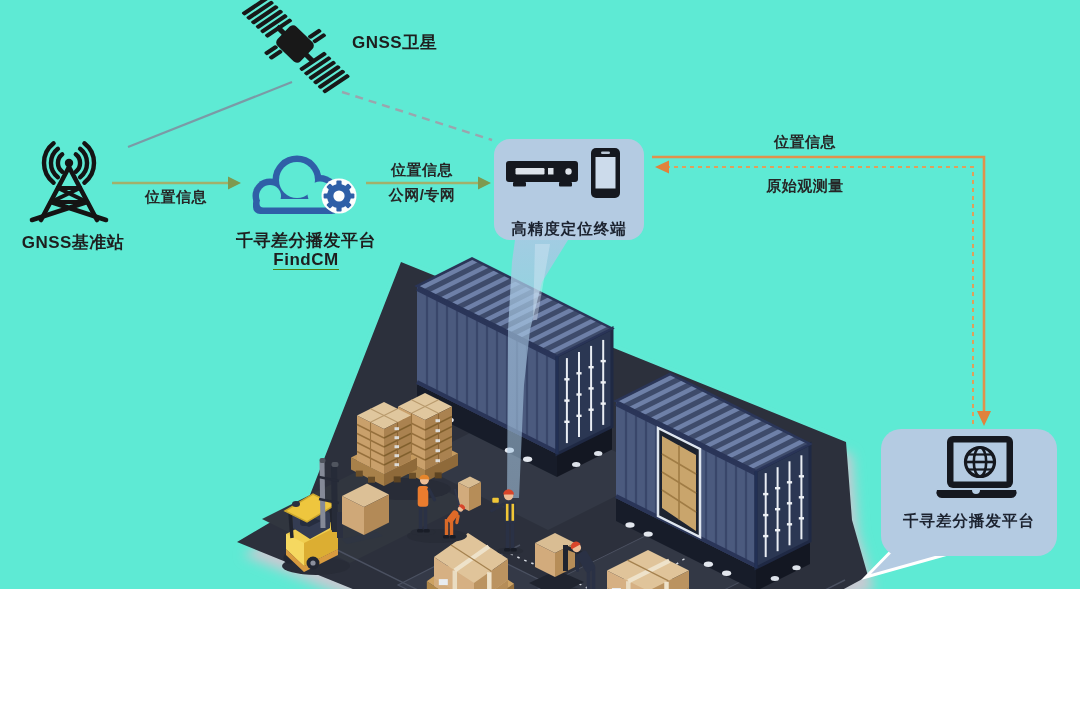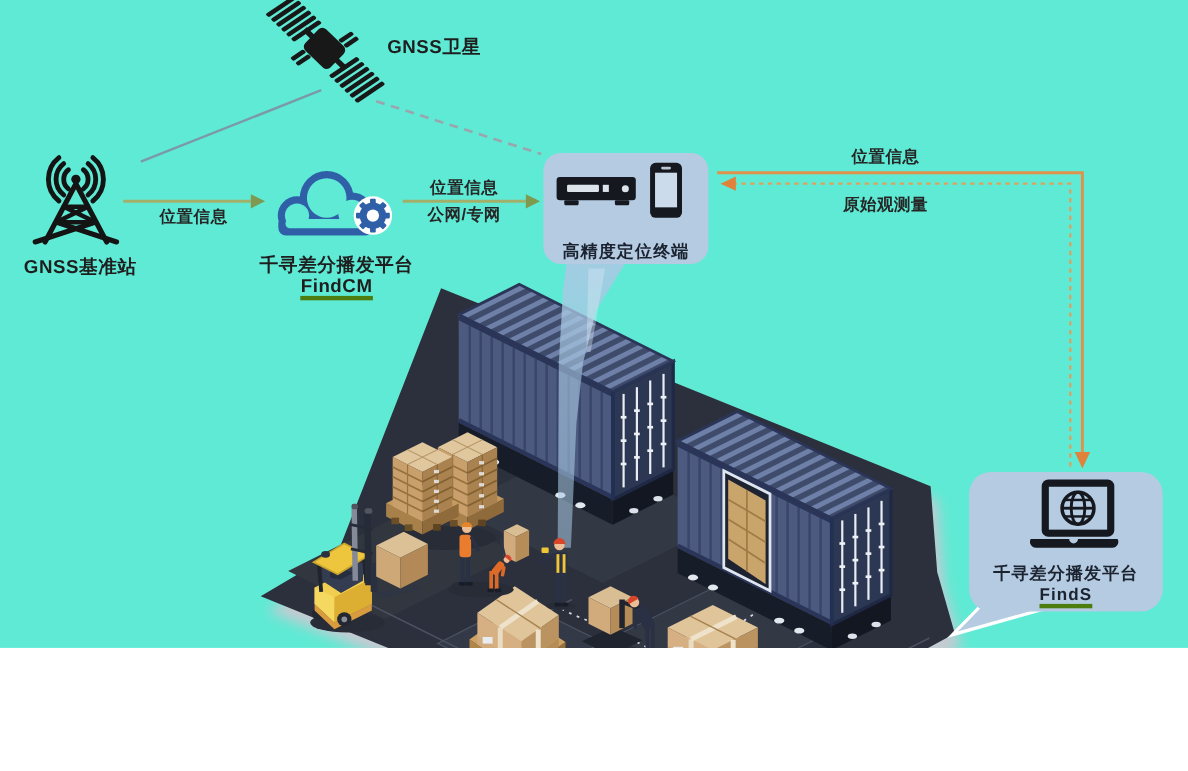--- a/index.html
+++ b/index.html
@@ -3,21 +3,21 @@
 <meta charset="utf-8">
 <style>
   html,body { margin:0; padding:0; background:#ffffff; }
   #stage { position:relative; width:1080px; height:589px; overflow:hidden; background:#5eead4;
            font-family:"Liberation Sans","DejaVu Sans",sans-serif; }
   #stage > svg { position:absolute; left:0; top:0; }
   .lbl { position:absolute; font-size:15px; font-weight:700; color:#262626; text-align:center;
          letter-spacing:0.5px; white-space:nowrap; }
   .lbl.big { font-size:17px; color:#1e1e1e; }
   .lbl.navy { font-size:15.5px; color:#1c2330; letter-spacing:1px; }
-  .us { border-bottom:4px solid #4d7c0f; }
+  .us { border-bottom:1px solid #4d7c0f; }
 </style>
 </head>
 <body>
 
 <div id="stage">
 <svg width="1080" height="701" viewBox="0 0 1080 701">
 <defs>
   <linearGradient id="beamGrad" x1="0" y1="0" x2="0" y2="1">
     <stop offset="0" stop-color="#a9c9e4" stop-opacity="0.9"></stop>
     <stop offset="0.35" stop-color="#a9c9e4" stop-opacity="0.62"></stop>
@@ -521,15 +521,14 @@
 <div class="lbl big" style="left:8px;top:231px;width:130px">GNSS基准站</div>
 <div class="lbl" style="left:116px;top:188px;width:120px">位置信息</div>
 <div class="lbl big" style="left:226px;top:229px;width:160px">千寻差分播发平台</div>
 <div class="lbl big u" style="left:226px;top:250px;width:160px"><span class="us">FindCM</span></div>
 <div class="lbl" style="left:366px;top:161px;width:112px">位置信息</div>
 <div class="lbl" style="left:366px;top:186px;width:112px">公网/专网</div>
 <div class="lbl navy" style="left:494px;top:219px;width:150px">高精度定位终端</div>
 <div class="lbl" style="left:745px;top:133px;width:120px">位置信息</div>
 <div class="lbl" style="left:745px;top:177px;width:120px">原始观测量</div>
 <div class="lbl navy" style="left:881px;top:511px;width:176px">千寻差分播发平台</div>
-<div class="lbl navy u" style="left:881px;top:532px;width:176px"><span class="us">FindS</span></div>
 
 </div>
 
 </body></html>

